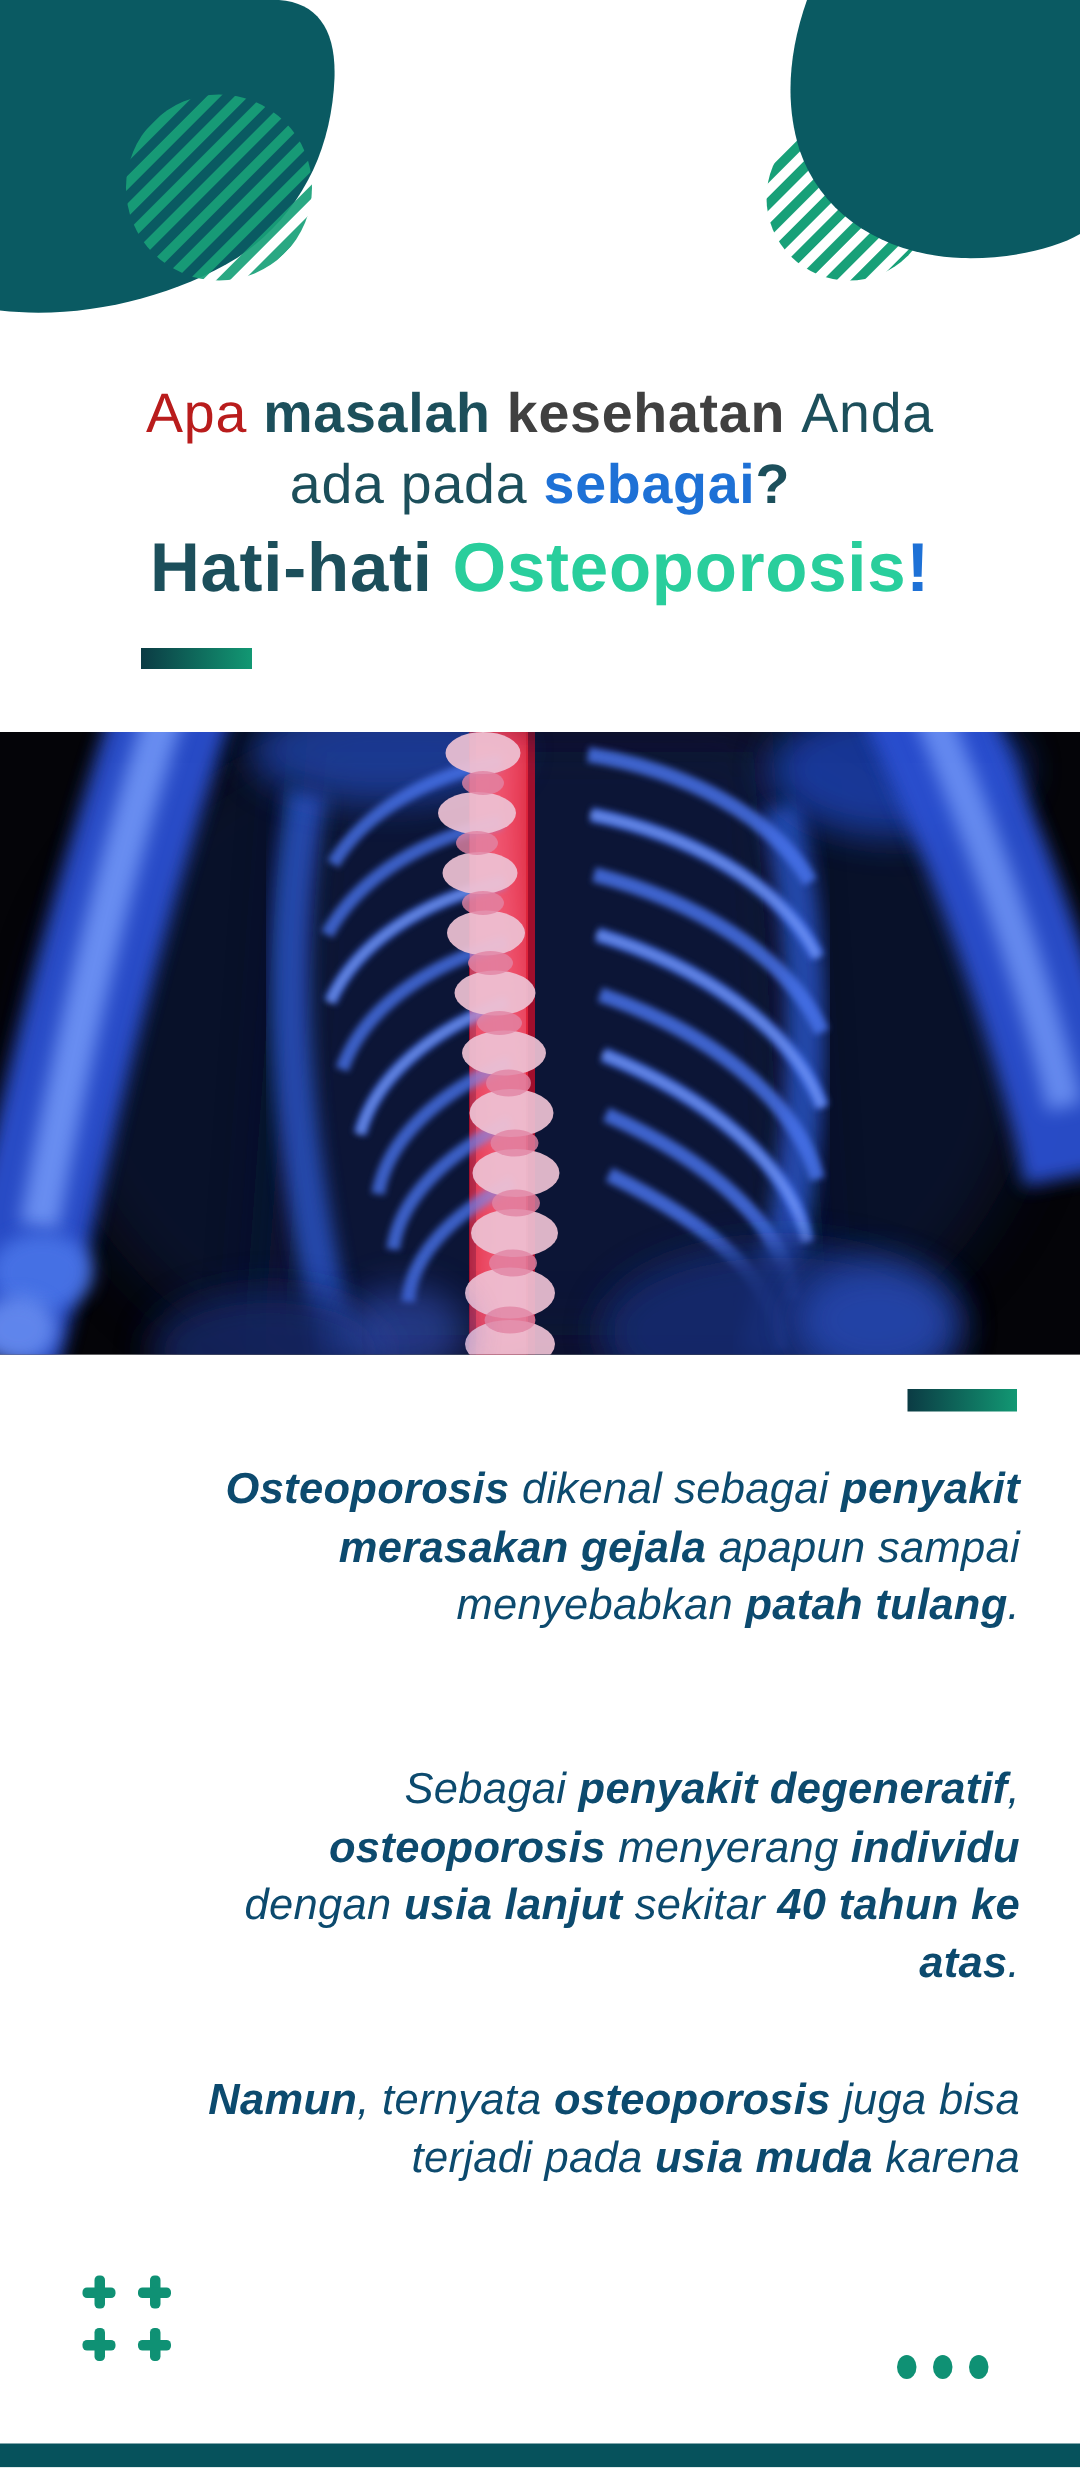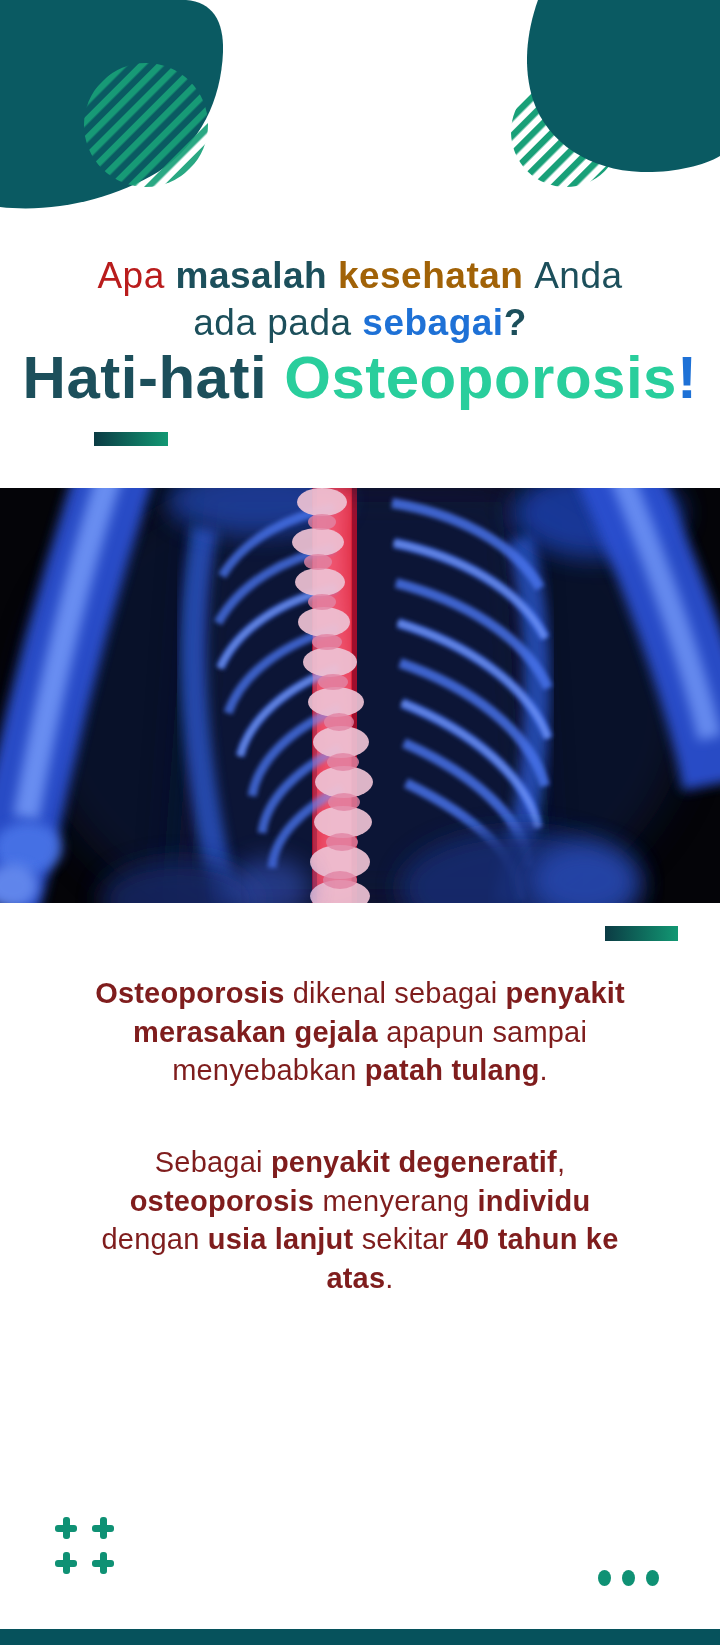--- a/index.html
+++ b/index.html
@@ -4,32 +4,32 @@
 <style>
   html,body { margin:0; padding:0; background:#ffffff; }
   .page {
     position:relative; width:720px; height:1645px; overflow:hidden;
     background:#ffffff; font-family:"Liberation Sans", sans-serif;
   }
   .header-svg { position:absolute; top:0; left:0; }
 
   .title-wrap { position:absolute; top:252px; left:0; width:720px; text-align:center; }
   .title-line { font-size:37px; line-height:47px; font-weight:400; letter-spacing:0.5px; }
-  .title-line.large { font-size:60px; line-height:60px; font-weight:700; margin-top:2px; }
+  .title-line.large { font-size:46px; line-height:60px; font-weight:700; margin-top:2px; }
 
   .bar { position:absolute; background:linear-gradient(90deg,#0b3b44,#129873); }
   .bar-left  { left:94px;  top:432px; width:74px; height:14px; }
   .bar-right { left:605px; top:926px; width:73px; height:15px; }
 
   .xray { position:absolute; top:488px; left:0; width:720px; height:415px; background:#040408; }
 
-  .para { position:absolute; left:40px; width:640px; text-align:center;
-          color:#7f1d1d; font-size:29px; line-height:38.5px; letter-spacing:0.2px; }
+  .para { position:absolute; left:40px; width:640px; text-align:right;
+          color:#0c4a6e; font-size:29px; line-height:38.5px; letter-spacing:0.2px;font-style:italic; }
   .para-1 { top:974px; }
-  .para-2 { top:1143px; }
+  .para-2 { top:1174px; }
   .para-3 { top:1381px; }
 
   .plus-grid { position:absolute; left:55px; top:1517px;
                display:grid; grid-template-columns:repeat(2,22px); gap:13px 15px; }
   .plus { position:relative; width:22px; height:22px; }
   .plus::before { content:""; position:absolute; left:8px; top:0; width:7px; height:22px;
                   background:#0f9174; border-radius:3px; }
   .plus::after  { content:""; position:absolute; left:0; top:8px; width:22px; height:7px;
                   background:#0f9174; border-radius:3px; }
 
@@ -49,21 +49,21 @@
         <rect x="0" y="0" width="6.5" height="13" fill="#18a078"></rect>
       </pattern>
     </defs>
     <circle cx="566" cy="132" r="55" fill="url(#stripePat)"></circle>
     <path d="M538,0 C526,34 523,68 533,100 C548,144 590,170 641,172 C672,173 703,166 720,156 L720,0 Z" fill="#0a5a62"></path>
     <path d="M0,0 L186,0 C212,2 224,20 223,52 C221,100 201,143 158,172 C112,200 52,213 0,207 Z" fill="#0a5a62"></path>
     <circle cx="146" cy="125" r="62" fill="url(#stripePat)" opacity="0.92"></circle>
   </svg>
 
   <div class="title-wrap">
-    <div class="title-line"><span style="color: #b91c1c;">Apa </span><span style="font-weight: 700; color: rgb(28, 79, 91);">masalah </span><span style="font-weight: 700; color: #a16207;">kesehatan </span><span style="color: rgb(28, 79, 91);">Anda</span></div>
+    <div class="title-line"><span style="color: #b91c1c;">Apa </span><span style="font-weight: 700; color: rgb(28, 79, 91);">masalah </span><span style="font-weight: 700; color: #404040;">kesehatan </span><span style="color: rgb(28, 79, 91);">Anda</span></div>
     <div class="title-line"><span style="color: rgb(28, 79, 91);">ada pada </span><span style="font-weight: 700; color: rgb(30, 113, 214);">sebagai</span><span style="font-weight: 700; color: rgb(28, 79, 91);">?</span></div>
     <div class="title-line large"><span style="font-weight: 700; color: rgb(28, 79, 91);">Hati-hati </span><span style="font-weight: 700; color: rgb(41, 206, 156);">Osteoporosis</span><span style="font-weight: 700; color: rgb(30, 113, 214);">!</span></div>
   </div>
 
   <div class="bar bar-left"></div>
 
   <div class="xray">
     <svg width="720" height="415" viewBox="0 0 720 415">
       <defs>
         <filter id="b2" x="-50%" y="-50%" width="200%" height="200%">
@@ -168,20 +168,22 @@
       <div><span style="font-weight: 700;">merasakan gejala</span><span> apapun sampai</span></div>
       <div><span>menyebabkan </span><span style="font-weight: 700;">patah tulang</span><span>.</span></div>
     </div>
   <div class="para para-2">
       <div><span>Sebagai </span><span style="font-weight: 700;">penyakit degeneratif</span><span>,</span></div>
       <div><span style="font-weight: 700;">osteoporosis</span><span> menyerang </span><span style="font-weight: 700;">individu</span></div>
       <div><span>dengan </span><span style="font-weight: 700;">usia lanjut</span><span> sekitar </span><span style="font-weight: 700;">40 tahun ke</span></div>
       <div><span style="font-weight: 700;">atas</span><span>.</span></div>
     </div>
   <div class="para para-3">
+      <div><span style="font-weight: 700;">Namun</span><span>, ternyata </span><span style="font-weight: 700;">osteoporosis</span><span> juga bisa</span></div>
+      <div><span>terjadi pada </span><span style="font-weight: 700;">usia muda</span><span> karena</span></div>
     </div>
 
   <div class="plus-grid">
     <div class="plus"></div>
     <div class="plus"></div>
     <div class="plus"></div>
     <div class="plus"></div>
   </div>
 
   <div class="dots">

